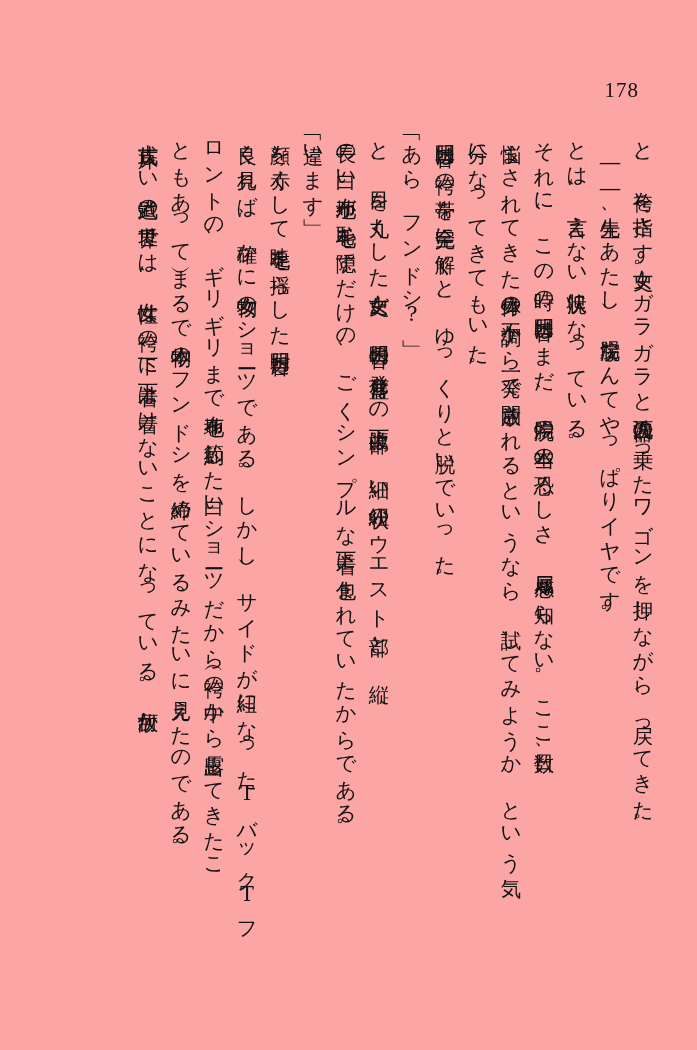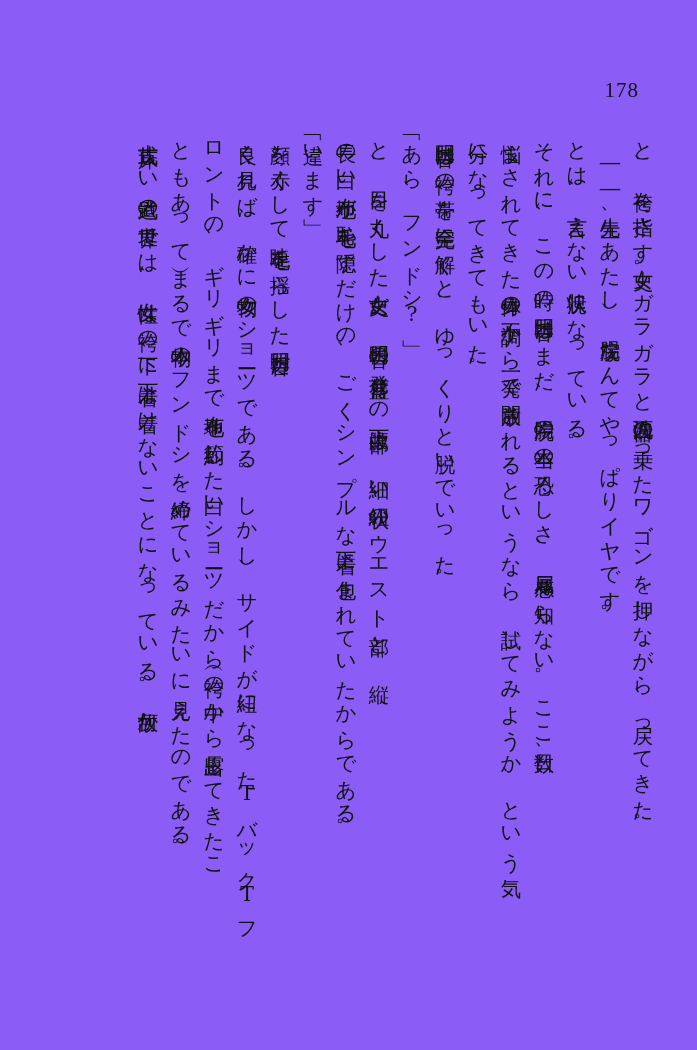--- a/index.html
+++ b/index.html
@@ -7,21 +7,21 @@
     padding: 0;
     background: #ffffff;
   }
   body {
     font-family: "DejaVu Serif", serif;
   }
   #page {
     position: relative;
     width: 697px;
     height: 1050px;
-    background: #8b5cf6;
+    background: #fca5a5;
     overflow: hidden;
   }
   
   #page-number {
     position: absolute;
     top: 78px;
     right: 58px;
     font-family: "Liberation Serif", serif;
     font-size: 21px;
     letter-spacing: 1px;

